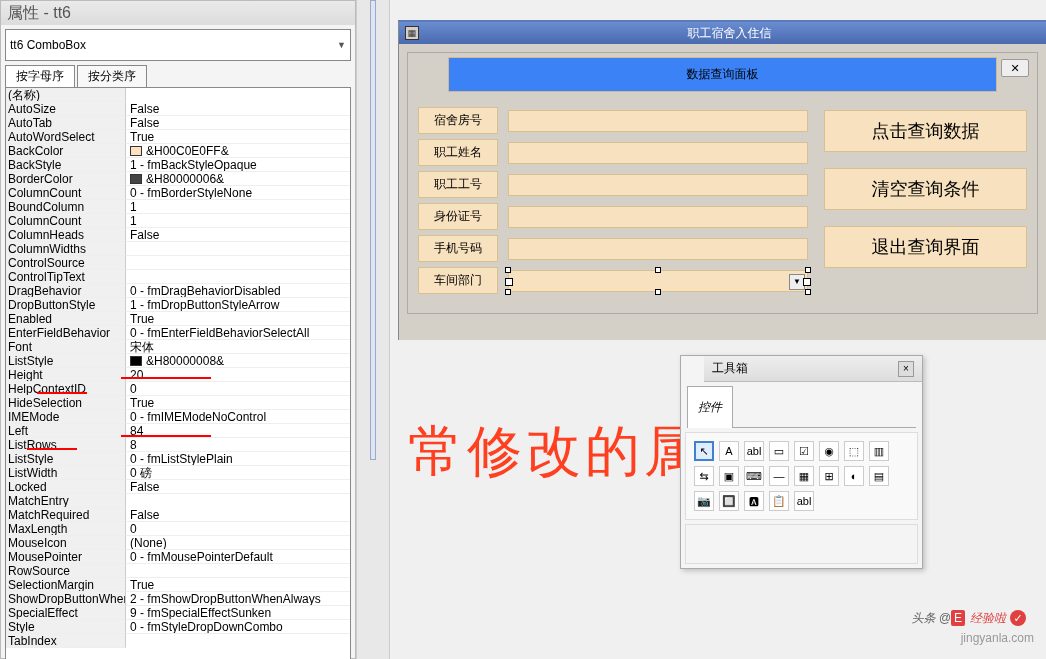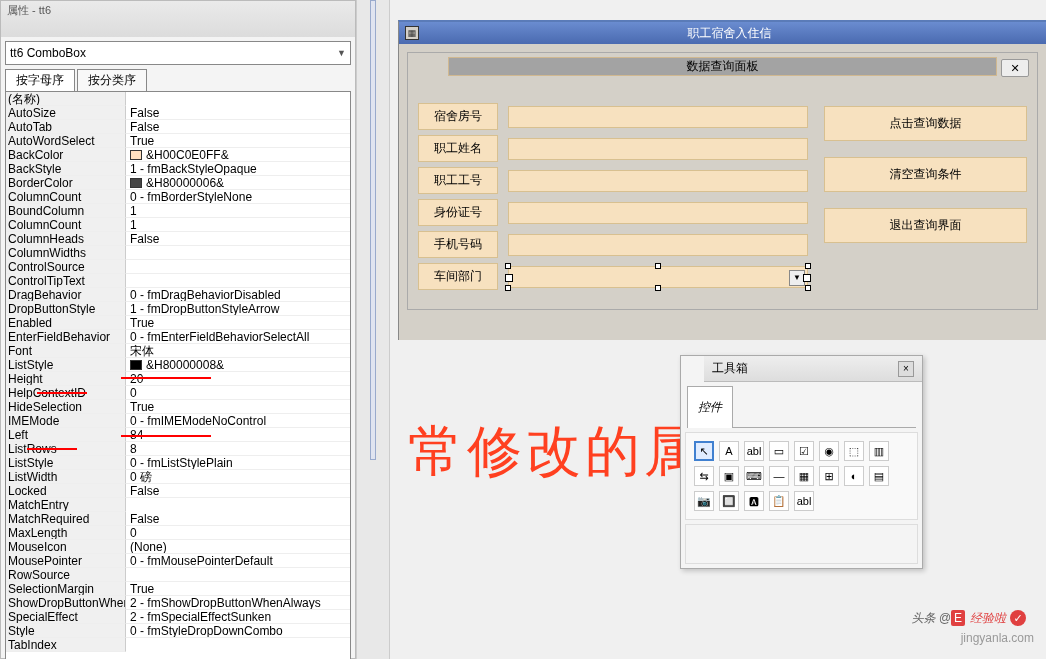--- a/index.html
+++ b/index.html
@@ -1,22 +1,22 @@
 <!DOCTYPE html>
 <html><head>
 <meta charset="utf-8">
 <style>
 * { box-sizing: border-box; margin: 0; padding: 0; font-family: "SimSun", "宋体", Arial, sans-serif; font-size: 12px; }
 body { background: #f0f0f0; width: 1046px; height: 659px; overflow: hidden; position: relative; }
 
 
 .prop-panel { position: absolute; top: 0; left: 0; width: 356px; height: 659px; background: #f4f4f4; border: 1px solid #bbb; }
-.prop-titlebar { background: linear-gradient(#eaeaea,#dcdcdc); height: 36px; padding: 2px 6px; font-size: 11px; color: #555; }
+.prop-titlebar { background: linear-gradient(#eaeaea,#dcdcdc); height: 24px; padding: 2px 6px; font-size: 16px; color: #555; }
 .prop-selector { margin: 4px; }
-.prop-selector .sel-box { background: #fff; border: 1px solid #888; padding: 10px 4px; display: flex; justify-content: space-between; align-items: center; height: 24px; }
+.prop-selector .sel-box { background: #fff; border: 1px solid #888; padding: 10px 4px; display: flex; justify-content: space-between; align-items: center; height: 32px; }
 .sel-arrow { font-size: 9px; color: #555; }
 .prop-tabs { display: flex; margin: 4px 4px 0 4px; }
 .prop-tab { border: 1px solid #888; background: #f8f8f8; padding: 2px 10px; margin-right: 2px; border-bottom: none; font-size: 12px; }
 .prop-tab.active { background: #fff; }
 .prop-grid { margin: 0 4px; border: 1px solid #888; background: #fff; height: calc(100% - 70px); overflow: auto; }
 .prop-row { display: flex; height: 14px; line-height: 14px; font-size: 12px; }
 .prop-name { width: 120px; padding-left: 2px; background: #f0f0f0; border-right: 1px solid #ccc; border-bottom: 1px solid #eee; overflow: hidden; white-space: nowrap; }
 .prop-val { flex: 1; padding-left: 4px; border-bottom: 1px solid #eee; overflow: hidden; white-space: nowrap; display: flex; align-items: center; gap: 4px; }
 .swatch { width: 12px; height: 10px; border: 1px solid #333; display: inline-block; }
 
@@ -31,39 +31,39 @@
 .gutter .stripe {position:absolute; left:13px; top:0; width:6px; height:460px; background:#e0e4f0; border:1px solid #99aacc;}
 
 
 .form-area { position: absolute; left: 398px; top: 20px; width: 648px; height: 320px; background: #d4d0c8; border-top: 2px solid #5a7bb8; border-left:1px solid #888;}
 .form-titlebar { background: linear-gradient(#6a8cd0,#4a6ab0); height: 22px; color: #fff; display: flex; align-items: center; padding: 0 6px; justify-content: space-between; }
 .form-title-icon { width:14px; height:14px; background:#d4d0c8; border:1px solid #333; display:inline-flex; align-items:center; justify-content:center; font-size:9px; color:#333;}
 .form-title-text { flex:1; text-align:center; font-size:12px; color:#fff;}
 .form-body { padding: 8px; }
 
 .query-frame { border: 1px solid #aaa; background:#d4d0c8; position:relative;}
-.query-title { background: #a3a3a3; text-align: center; padding: 0; border:1px solid #d0b890; margin:4px 40px 18px 40px;}
+.query-title { background: #3b82f6; text-align: center; padding: 8px; border:1px solid #d0b890; margin:4px 40px 6px 40px;}
 .close-x { position:absolute; top:6px; right:8px; border:1px solid #999; background:#eee; width:28px; height:18px; font-size:11px; text-align:center; line-height:16px; border-radius:2px;}
 .query-content { padding: 4px 10px 14px 10px; display: flex; background-image: radial-gradient(#999 0.5px, transparent 0.5px); background-size: 8px 8px;}
 .fields-col { flex: 0 0 390px; }
 .btns-col { flex: 1; padding-left: 16px; }
 .field-row { display: flex; align-items: center; margin: 5px 0; }
 .field-lbl { width: 80px; background: #f7e1bf; padding: 4px 6px; border:1px solid #d8c090; font-size:12px; text-align:center;}
 .field-inp { flex: 1; margin-left: 10px; height: 22px; border: 1px solid #d8c090; background: #f7e1bf; }
 .combo-row .field-inp { position:relative; }
 .combo-handles::before,.combo-handles::after{content:"";position:absolute;width:6px;height:6px;background:#fff;border:1px solid #000;}
 .combo-handles::before{left:-4px;top:7px;} .combo-handles::after{right:-4px;top:7px;}
 .ch-top,.ch-bot{position:absolute;width:6px;height:6px;background:#fff;border:1px solid #000;left:50%;margin-left:-3px;}
 .ch-top{top:-4px;} .ch-bot{bottom:-4px;}
 .ch-tl{position:absolute;width:6px;height:6px;background:#fff;border:1px solid #000;left:-4px;top:-4px;}
 .ch-tr{position:absolute;width:6px;height:6px;background:#fff;border:1px solid #000;right:-4px;top:-4px;}
 .ch-bl{position:absolute;width:6px;height:6px;background:#fff;border:1px solid #000;left:-4px;bottom:-4px;}
 .ch-br{position:absolute;width:6px;height:6px;background:#fff;border:1px solid #000;right:-4px;bottom:-4px;}
 .combo-arrow{position:absolute;right:2px;top:3px;width:16px;height:16px;background:#eee;border:1px solid #888;font-size:8px;text-align:center;line-height:14px;}
-.big-btn { background: #f7e1bf; border: 1px solid #d8c090; text-align: center; padding: 8px 0; margin: 8px 0 16px 0; font-size: 12px; }
+.big-btn { background: #f7e1bf; border: 1px solid #d8c090; text-align: center; padding: 8px 0; margin: 8px 0 16px 0; font-size: 18px; }
 
 
 .annot-text { position: absolute; left: 408px; top: 415px; font-size: 55px; color: #ff4020; letter-spacing: 4px; }
 
 
 .toolbox { position: absolute; left: 680px; top: 355px; width: 243px; background: #f4f4f4; border: 1px solid #aaa; box-shadow: 2px 2px 5px rgba(0,0,0,0.2);}
 .tb-title { background: linear-gradient(#eee,#ddd); padding: 4px 8px; display: flex; justify-content: space-between; align-items: center; border-bottom:1px solid #bbb;margin-left:23px;}
 .tb-close { width: 16px; height: 16px; background: #ddd; border: 1px solid #999; font-size: 10px; text-align: center; line-height: 14px; }
 .tb-tab-row { padding: 4px 6px 0 6px;}
 .tb-tab { border: 1px solid #aaa; background: #fff; padding: 12px 10px; display: inline-block; border-bottom:none;font-style:italic;}
@@ -311,21 +311,21 @@
       </div>
       <div class="prop-row">
         <div class="prop-name">ShowDropButtonWhen</div>
         <div class="prop-val">
           <span>2 - fmShowDropButtonWhenAlways</span>
         </div>
       </div>
       <div class="prop-row">
         <div class="prop-name">SpecialEffect</div>
         <div class="prop-val">
-          <span>2 - fmSpecialEffectSunken</span>
+          <span>9 - fmSpecialEffectSunken</span>
         </div>
       </div>
       <div class="prop-row">
         <div class="prop-name">Style</div>
         <div class="prop-val">
           <span>0 - fmStyleDropDownCombo</span>
         </div>
       </div>
       <div class="prop-row">
         <div class="prop-name">TabIndex</div>

